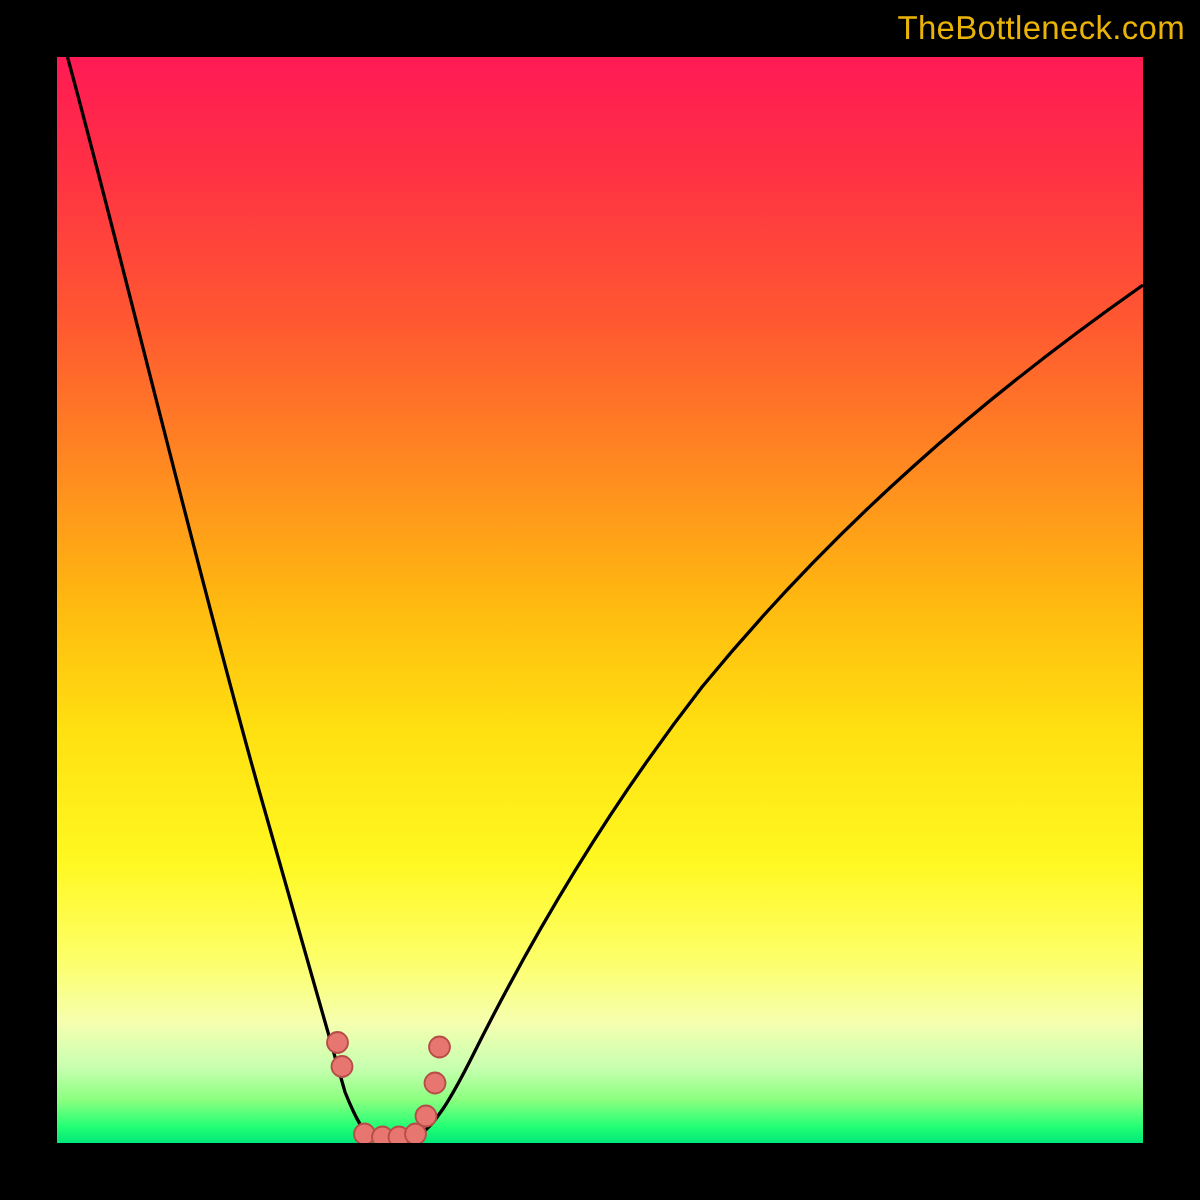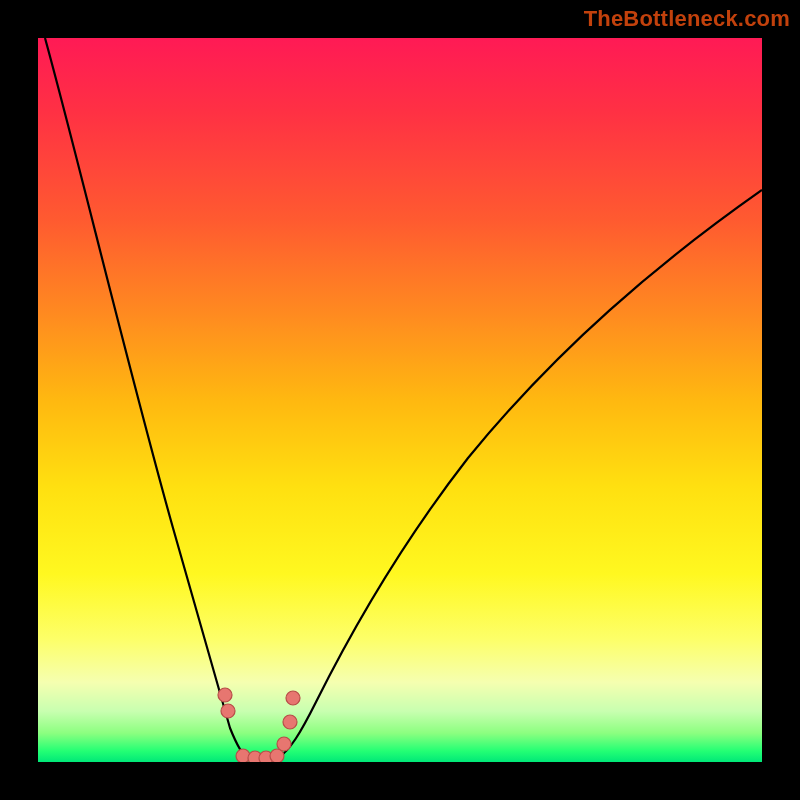--- a/index.html
+++ b/index.html
@@ -47,23 +47,23 @@
       #c8ffb0 93%,
       #8cff80 96%,
       #23ff74 98.5%,
       #00e878 100%
     );
   }
   .watermark {
     position: absolute;
     top: 6px;
     right: 10px;
-    color: #c2410c;
+    color: #eab308;
     font-size: 22px;
-    font-weight: 700;
+    font-weight: 400;
     letter-spacing: 0.2px;
   }
   svg.curve {
     position: absolute;
     left: 0;
     top: 0;
     width: 100%;
     height: 100%;
   }
 </style>

